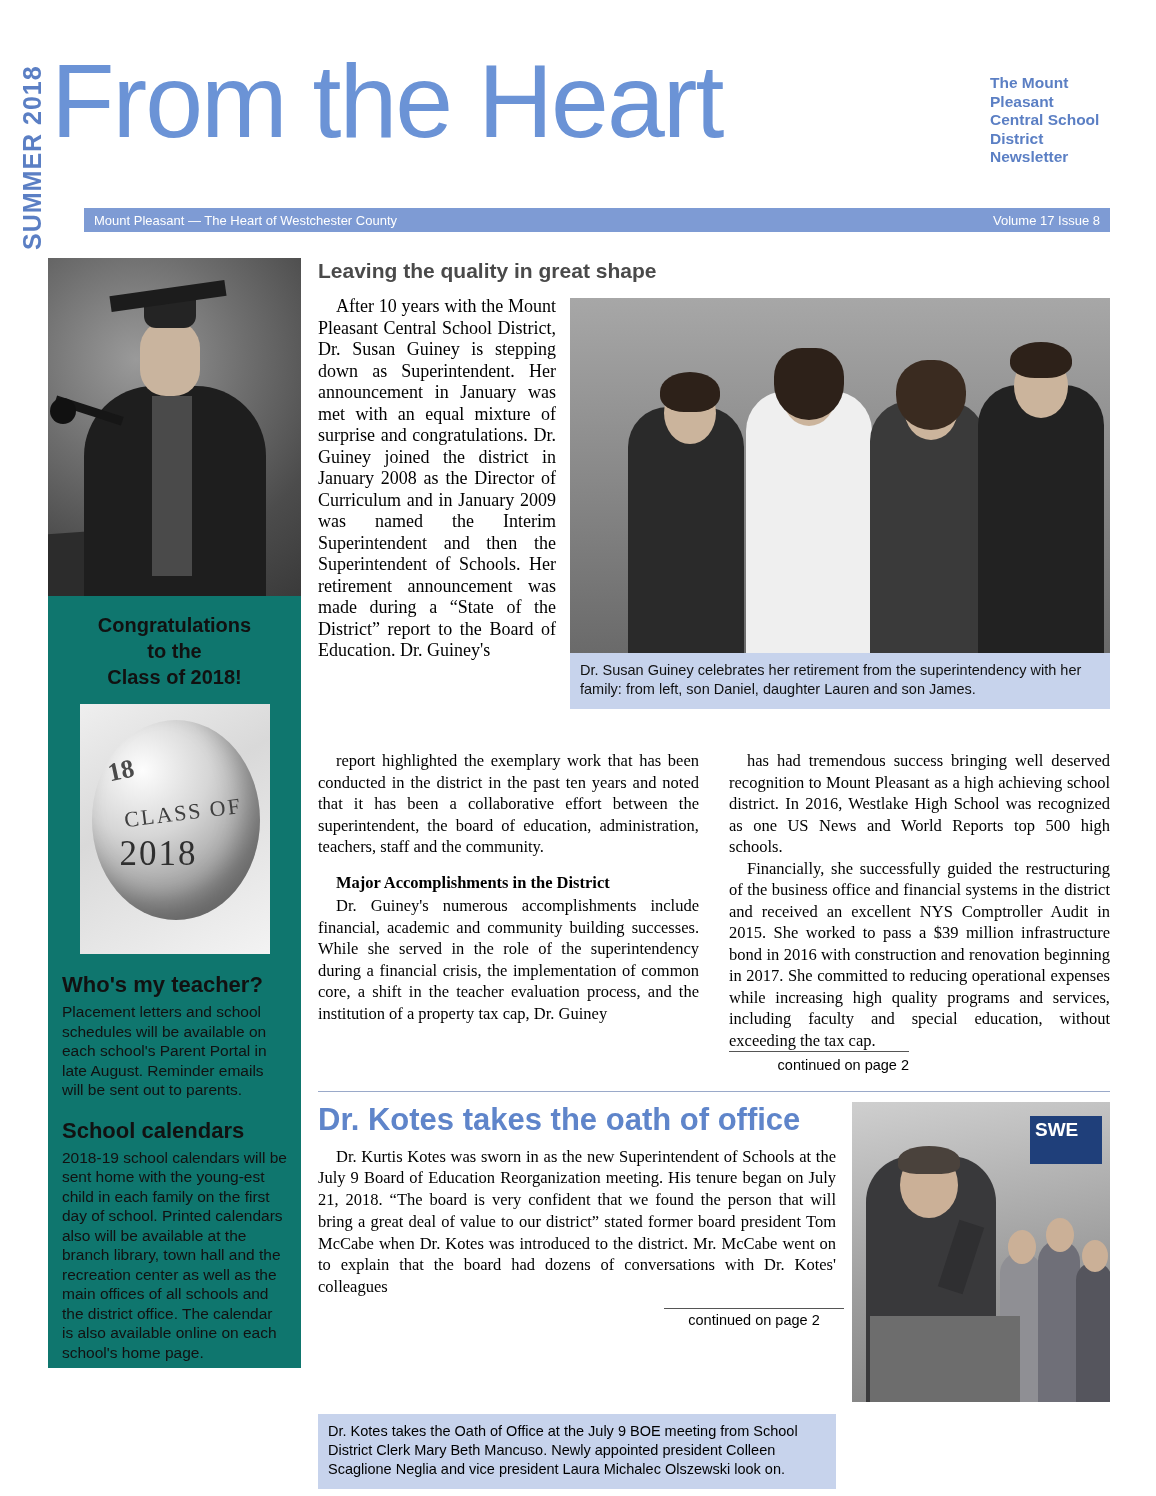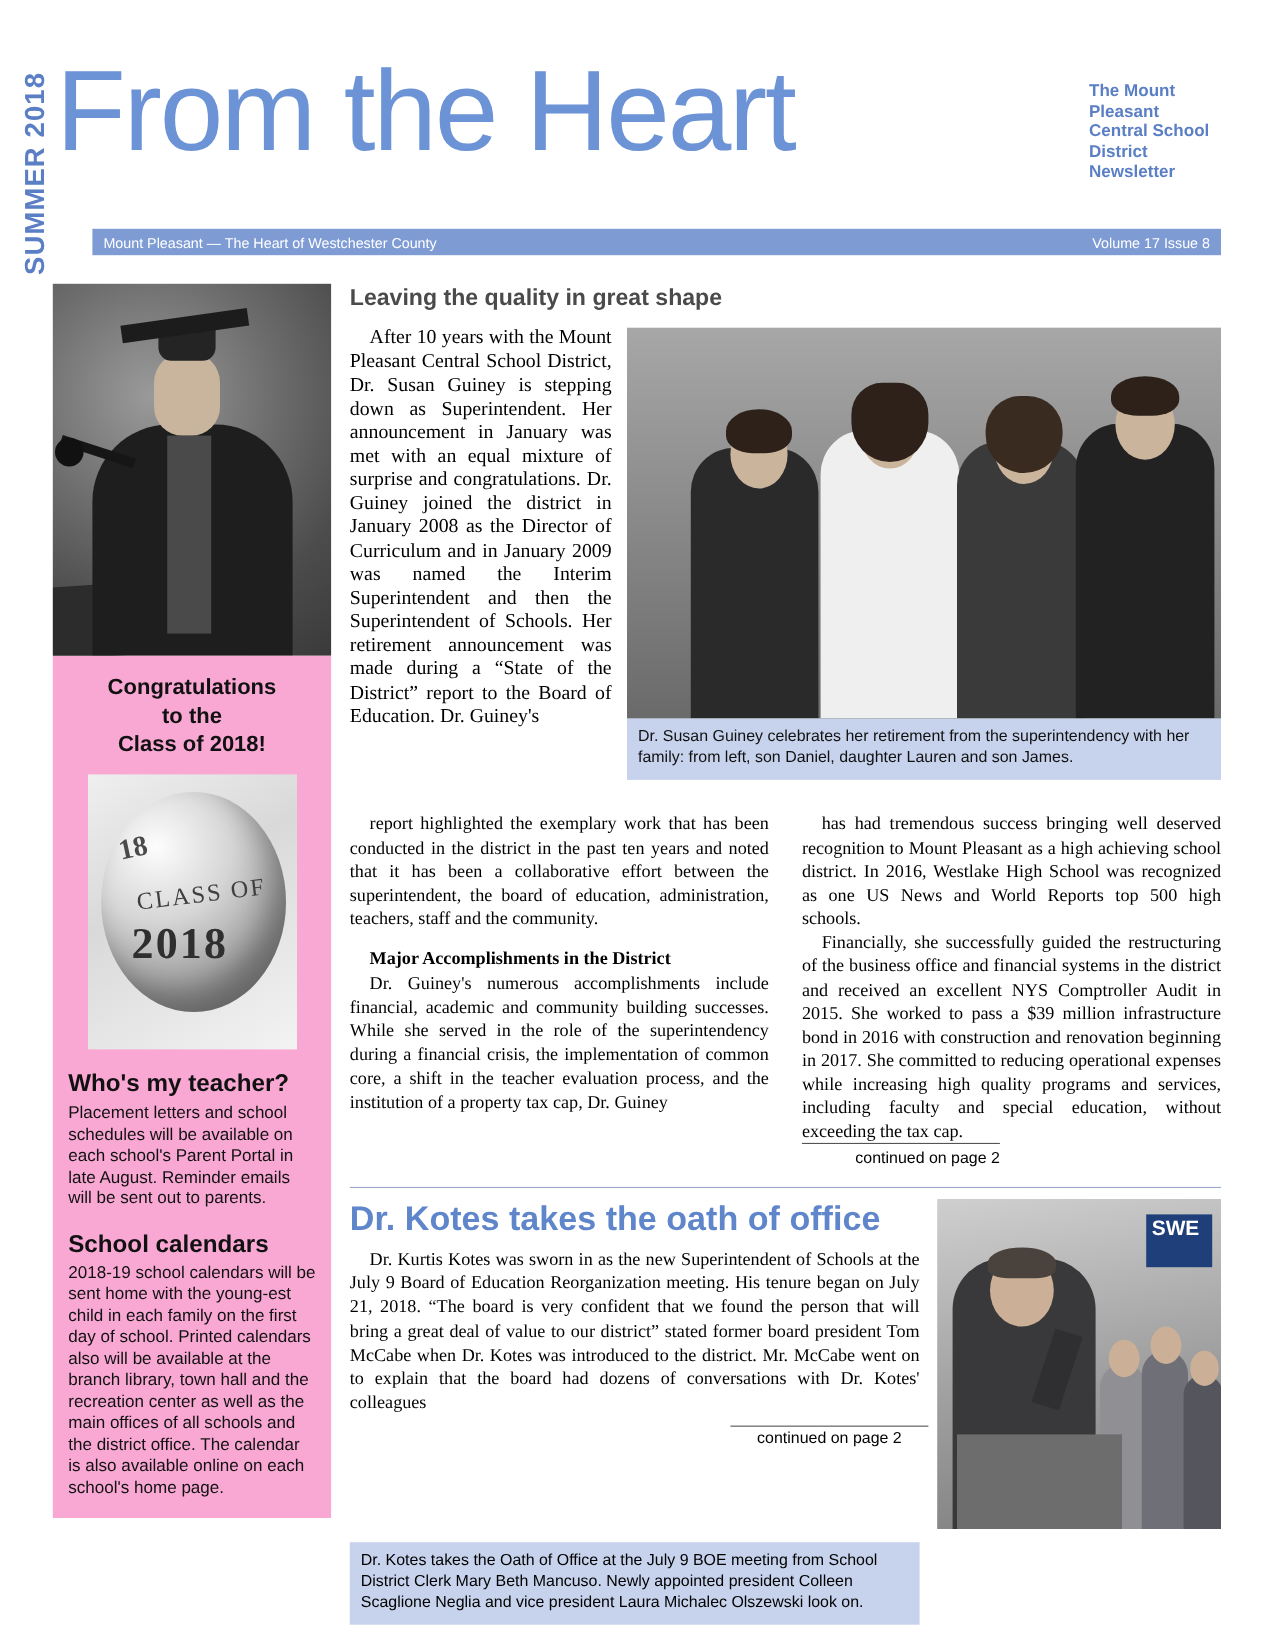--- a/index.html
+++ b/index.html
@@ -170,22 +170,22 @@
     left: 0;
     bottom: 0;
     width: 120px;
     height: 66px;
     background: #2c2c2c;
     transform: skewY(-4deg);
   }
 
   .sidebar-blue {
     width: 253px;
-    background: #f9a8d4;
-    padding: 16px 14px 18px 14px;
+    background: #0f766e;
+    padding: 16px 14px 6px 14px;
   }
   .congrats {
     font-family: "Liberation Sans", sans-serif;
     font-weight: bold;
     font-size: 20px;
     line-height: 26px;
     text-align: center;
     color: #111;
     margin: 0 0 14px 0;
   }
@@ -226,22 +226,22 @@
     font-size: 22px;
     letter-spacing: 2px;
     color: #3f3f3f;
     transform: rotate(-7deg);
   }
   .balloon-photo .btxt3 {
     position: absolute;
     left: 40px;
     top: 130px;
     font-family: "Liberation Serif", serif;
-    font-size: 40px;
-    font-weight: bold;
+    font-size: 35px;
+    font-weight: normal;
     letter-spacing: 2px;
     color: #2f2f2f;
   }
   .side-head {
     font-family: "Liberation Sans", sans-serif;
     font-weight: bold;
     font-size: 22px;
     line-height: 26px;
     color: #111;
     margin: 6px 0 4px 0;
@@ -337,21 +337,21 @@
     background: #c7d3ec;
     font-family: "Liberation Sans", sans-serif;
     font-size: 14.5px;
     line-height: 19px;
     padding: 8px 10px 10px 10px;
     color: #111;
   }
 
   .two-col {
     position: relative;
-    margin-top: 2px;
+    margin-top: 14px;
     display: flex;
     gap: 30px;
   }
   .two-col .col {
     width: 383px;
     font-size: 16.5px;
     line-height: 21.5px;
     text-align: justify;
   }
   .two-col p { margin: 0; text-indent: 18px; }
@@ -414,21 +414,21 @@
     top: 0;
     width: 258px;
     height: 300px;
     background: linear-gradient(170deg, #cfcfcf 0%, #9e9e9e 55%, #7d7d7d 100%);
     overflow: hidden;
   }
   .photo-oath .sign {
     position: absolute;
     right: 8px;
     top: 14px;
-    width: 60px;
+    width: 72px;
     height: 48px;
     background: #1f3f7a;
     color: #fff;
     font-family: "Liberation Sans", sans-serif;
     font-weight: bold;
     font-size: 19px;
     padding: 3px 5px;
   }
   .photo-oath .man {
     position: absolute;

